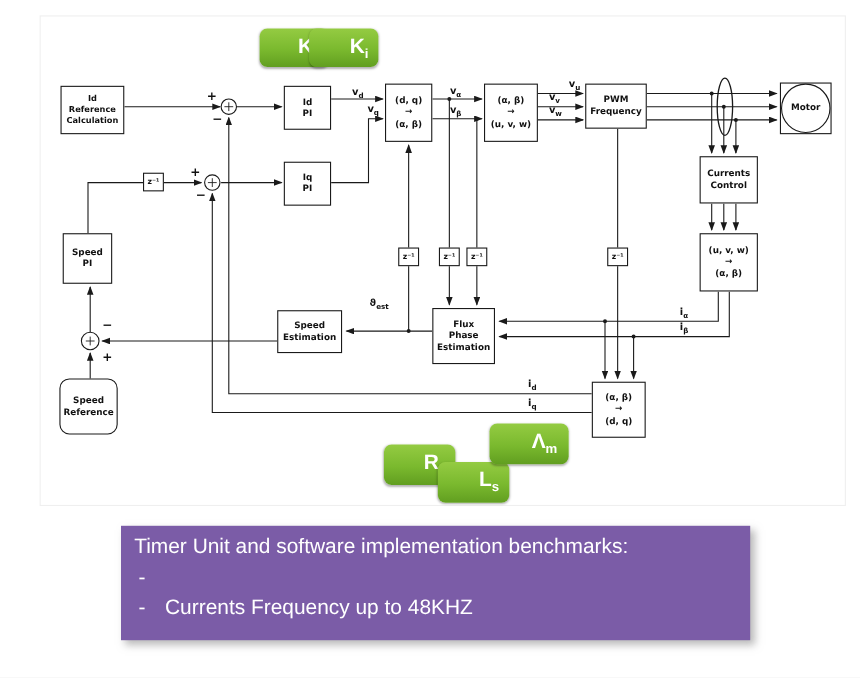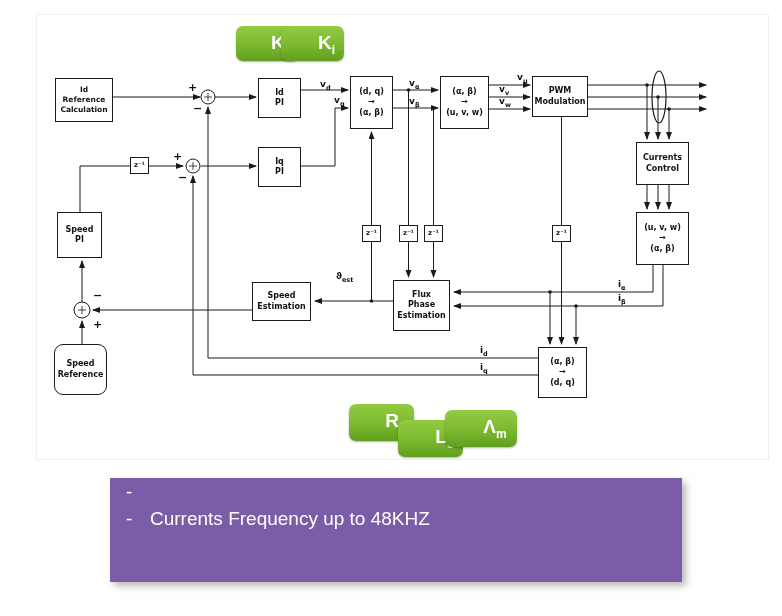--- a/index.html
+++ b/index.html
@@ -110,21 +110,24 @@
 Calculation</div>
   <div class="blk" style="left:258px;top:78px;width:43px;height:40px">Id
 PI</div>
   <div class="blk" style="left:350px;top:76px;width:43px;height:53px">(d, q)
 →
 (α, β)</div>
   <div class="blk" style="left:440px;top:76px;width:49px;height:53px">(α, β)
 →
 (u, v, w)</div>
   <div class="blk" style="left:532px;top:76px;width:56px;height:41px">PWM
-Modulation</div>
+Frequency</div>
+  <div class="blk" style="left:709px;top:75px;width:47px;height:47px">
+    <div class="motor-circle">Motor</div>
+  </div>
   <div class="blk" style="left:258px;top:147px;width:43px;height:40px">Iq
 PI</div>
   <div class="blk" style="left:636px;top:142px;width:53px;height:43px">Currents
 Control</div>
   <div class="blk" style="left:636px;top:212px;width:53px;height:53px">(u, v, w)
 →
 (α, β)</div>
   <div class="blk" style="left:57px;top:212px;width:45px;height:46px">Speed
 PI</div>
   <div class="blk" style="left:252px;top:282px;width:59px;height:39px">Speed
@@ -141,21 +144,21 @@
   <div class="blk delay" style="left:130px;top:157px;width:19px;height:17px">z⁻¹</div>
   <div class="blk delay" style="left:362px;top:225px;width:19px;height:17px">z⁻¹</div>
   <div class="blk delay" style="left:399px;top:225px;width:19px;height:17px">z⁻¹</div>
   <div class="blk delay" style="left:424px;top:225px;width:19px;height:17px">z⁻¹</div>
   <div class="blk delay" style="left:552px;top:225px;width:19px;height:17px">z⁻¹</div>
 
   <div class="badge" style="left:236px;top:26px;width:35px;height:35px"><span>K</span><sub>p</sub></div>
   <div class="badge" style="left:281px;top:26px;width:35px;height:35px"><span>K</span><sub>i</sub></div>
   <div class="badge" style="left:349px;top:404px;width:37px;height:37px"><span>R</span><sub>s</sub></div>
   <div class="badge" style="left:398px;top:420px;width:37px;height:37px"><span>L</span><sub>s</sub></div>
-  <div class="badge" style="left:445px;top:410px;width:44px;height:37px"><span>Λ</span><sub>m</sub></div>
+  <div class="badge" style="left:445px;top:385px;width:44px;height:37px"><span>Λ</span><sub>m</sub></div>
 
   <span class="sig" style="left:320px;top:80px"><span>v</span><sub>d</sub></span>
   <span class="sig" style="left:334px;top:96px"><span>v</span><sub>q</sub></span>
   <span class="sig" style="left:409px;top:79px"><span>v</span><sub>α</sub></span>
   <span class="sig" style="left:409px;top:97px"><span>v</span><sub>β</sub></span>
   <span class="sig" style="left:517px;top:73px"><span>v</span><sub>u</sub></span>
   <span class="sig" style="left:499px;top:85px"><span>v</span><sub>v</sub></span>
   <span class="sig" style="left:499px;top:97px"><span>v</span><sub>w</sub></span>
   <span class="sig" style="left:336px;top:272px"><span>ϑ</span><sub>est</sub></span>
   <span class="sig" style="left:618px;top:280px"><span>i</span><sub>α</sub></span>
@@ -164,20 +167,21 @@
   <span class="sig" style="left:480px;top:363px"><span>i</span><sub>q</sub></span>
 
   <span class="sign" style="left:188px;top:82px">+</span>
   <span class="sign" style="left:193px;top:103px">−</span>
   <span class="sign" style="left:173px;top:151px">+</span>
   <span class="sign" style="left:178px;top:172px">−</span>
   <span class="sign" style="left:93px;top:290px">−</span>
   <span class="sign" style="left:93px;top:319px">+</span>
 
   <div class="panel">
+    <div class="panel-title">Timer Unit and software implementation benchmarks:</div>
     <div class="bullet">
       <span class="dash">-</span>
     </div>
     <div class="bullet">
       <span class="dash">-</span>
       <span class="btxt">Currents Frequency up to 48KHZ</span>
     </div>
   </div>
 </div>
 

